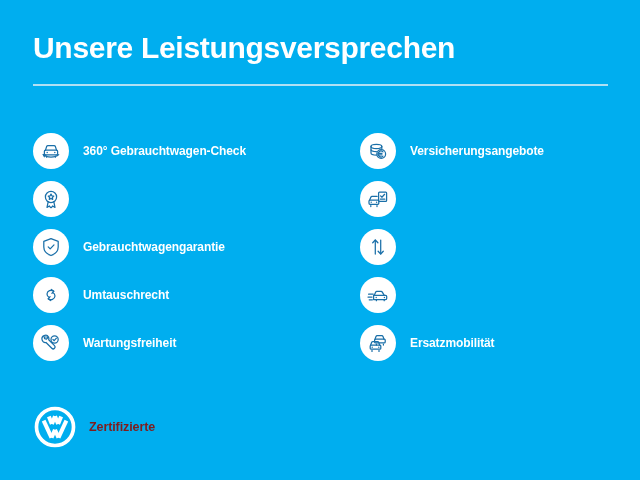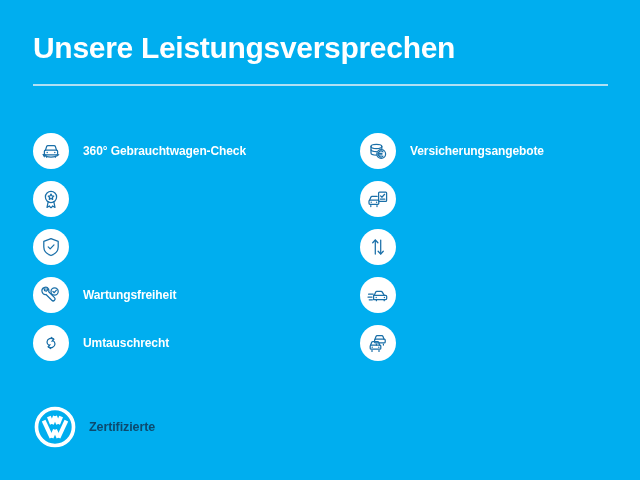--- a/index.html
+++ b/index.html
@@ -109,21 +109,21 @@
     min-width: 44px;
   }
   #vw-logo svg { display: block; width: 44px; height: 44px; }
   #vw-logo svg circle { fill: none; stroke: #FFFFFF; stroke-width: 4; }
   #vw-logo svg path { fill: none; stroke: #FFFFFF; stroke-width: 4.4;
                       stroke-linecap: butt; stroke-linejoin: miter; }
   #footer-text {
     margin-left: 12px;
     font-size: 12.5px;
     font-weight: bold;
-    color: #0c4a6e;
+    color: #7f1d1d;
     line-height: 16px;
     letter-spacing: -0.1px;
   }
 </style>
 </head>
 <body>
 
 <div id="page">
 
   <div id="page-title">Unsere Leistungsversprechen</div>
@@ -157,43 +157,44 @@
       </div>
     </div>
 
     <div class="promise-row">
       <div class="icon-badge">
         <svg viewBox="0 0 24 24">
           <path d="M12 3.6 L19.2 6.3 v5.6 c0 4.2 -3.1 7.1 -7.2 8.6 -4.1 -1.5 -7.2 -4.4 -7.2 -8.6 V6.3 Z"></path>
           <path d="M9.2 11.9 L11.2 13.9 L15.0 9.9"></path>
         </svg>
       </div>
-    </div>
-
-    <div class="promise-row">
-      <div class="icon-badge">
-        <svg viewBox="0 0 24 24">
-          <path d="M9.6 6.0 A3.6 3.6 0 1 0 7.0 11.5 L12.8 17.3 A1.9 1.9 0 1 0 15.5 14.6 L9.7 8.8 A3.6 3.6 0 0 0 9.6 6.0 L7.5 8.1 L5.6 7.7 L5.2 5.8 Z"></path>
-          <circle cx="15.6" cy="8.4" r="3.6"></circle>
-          <path d="M13.9 8.4 L15.2 9.7 L17.4 7.2"></path>
-        </svg>
-      </div>
-      <div class="promise-label">Wartungsfreiheit</div>
+      <div class="promise-label">Gebrauchtwagengarantie</div>
     </div>
 
     <div class="promise-row">
       <div class="icon-badge">
         <svg viewBox="0 0 24 24">
           <path d="M14.6 8.3 A4.0 4.0 0 0 0 8.0 11.0 A4.0 4.0 0 0 0 10.2 14.5"></path>
           <path d="M12.3 6.4 L14.9 8.2 L12.9 10.4"></path>
           <path d="M9.4 15.7 A4.0 4.0 0 0 0 16.0 13.0 A4.0 4.0 0 0 0 13.8 9.5"></path>
           <path d="M11.7 17.6 L9.1 15.8 L11.1 13.6"></path>
         </svg>
       </div>
       <div class="promise-label">Umtauschrecht</div>
+    </div>
+
+    <div class="promise-row">
+      <div class="icon-badge">
+        <svg viewBox="0 0 24 24">
+          <path d="M9.6 6.0 A3.6 3.6 0 1 0 7.0 11.5 L12.8 17.3 A1.9 1.9 0 1 0 15.5 14.6 L9.7 8.8 A3.6 3.6 0 0 0 9.6 6.0 L7.5 8.1 L5.6 7.7 L5.2 5.8 Z"></path>
+          <circle cx="15.6" cy="8.4" r="3.6"></circle>
+          <path d="M13.9 8.4 L15.2 9.7 L17.4 7.2"></path>
+        </svg>
+      </div>
+      <div class="promise-label">Wartungsfreiheit</div>
     </div>
 
   </div>
 
   <div class="column" id="column-right">
 
     <div class="promise-row">
       <div class="icon-badge">
         <svg viewBox="0 0 24 24">
           <ellipse cx="10.4" cy="7.4" rx="5.4" ry="2.1"></ellipse>
@@ -253,20 +254,21 @@
           <path d="M9.0 8.2 L10.0 5.4 A1.3 1.3 0 0 1 11.2 4.6 h4.6 a1.3 1.3 0 0 1 1.2 0.8 l1.0 2.8"></path>
           <rect x="8.6" y="8.0" width="10.6" height="3.9" rx="1.0"></rect>
           <path d="M10.4 13.2 v0.9 M17.4 13.2 v0.9"></path>
           <path d="M4.6 14.3 L5.7 11.3 A1.3 1.3 0 0 1 6.9 10.5 h4.6 a1.3 1.3 0 0 1 1.2 0.8 l1.0 2.9"></path>
           <rect x="4.2" y="14.1" width="10.6" height="4.1" rx="1.0"></rect>
           <path d="M6.0 19.4 v1.0 M13.0 19.4 v1.0"></path>
           <circle class="solid" cx="6.2" cy="16.2" r="0.7"></circle>
           <circle class="solid" cx="12.8" cy="16.2" r="0.7"></circle>
         </svg>
       </div>
+      <div class="promise-label">Ersatzmobilität</div>
     </div>
 
   </div>
 
   <div id="footer-brand">
     <div id="vw-logo">
       <svg viewBox="0 0 48 48">
         <circle cx="24" cy="24" r="20.2"></circle>
         <path d="M24 12.2 L20.6 20.6"></path>
         <path d="M20.6 20.6 L17.3 12.6"></path>

